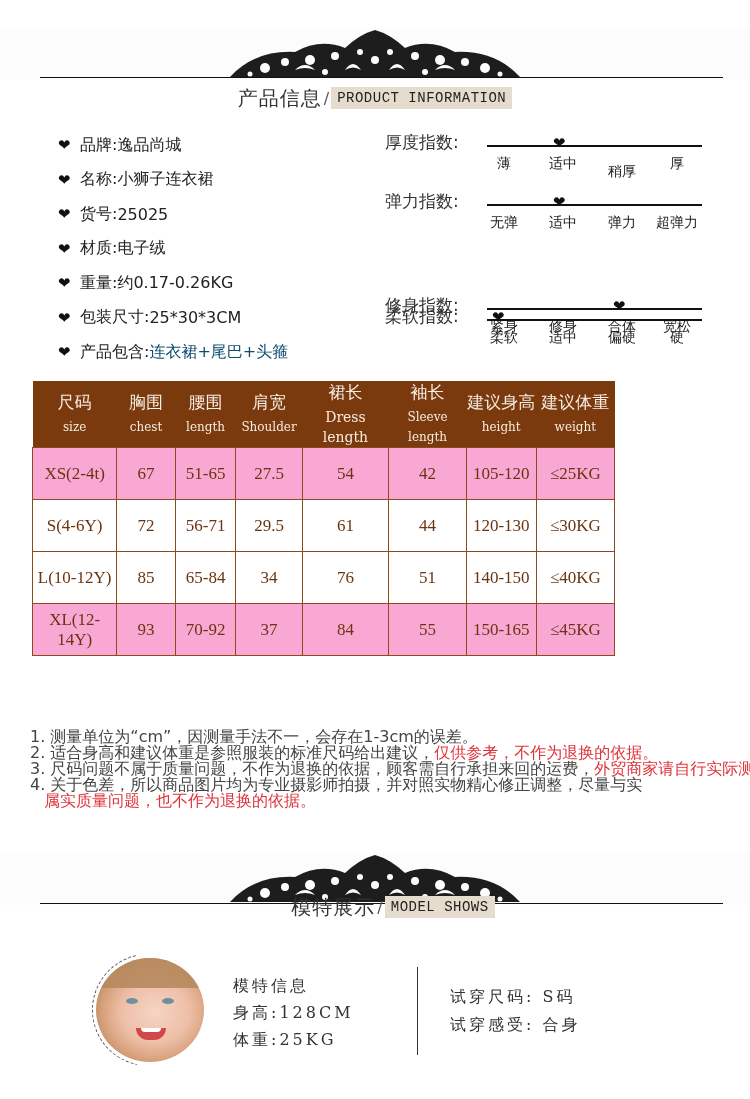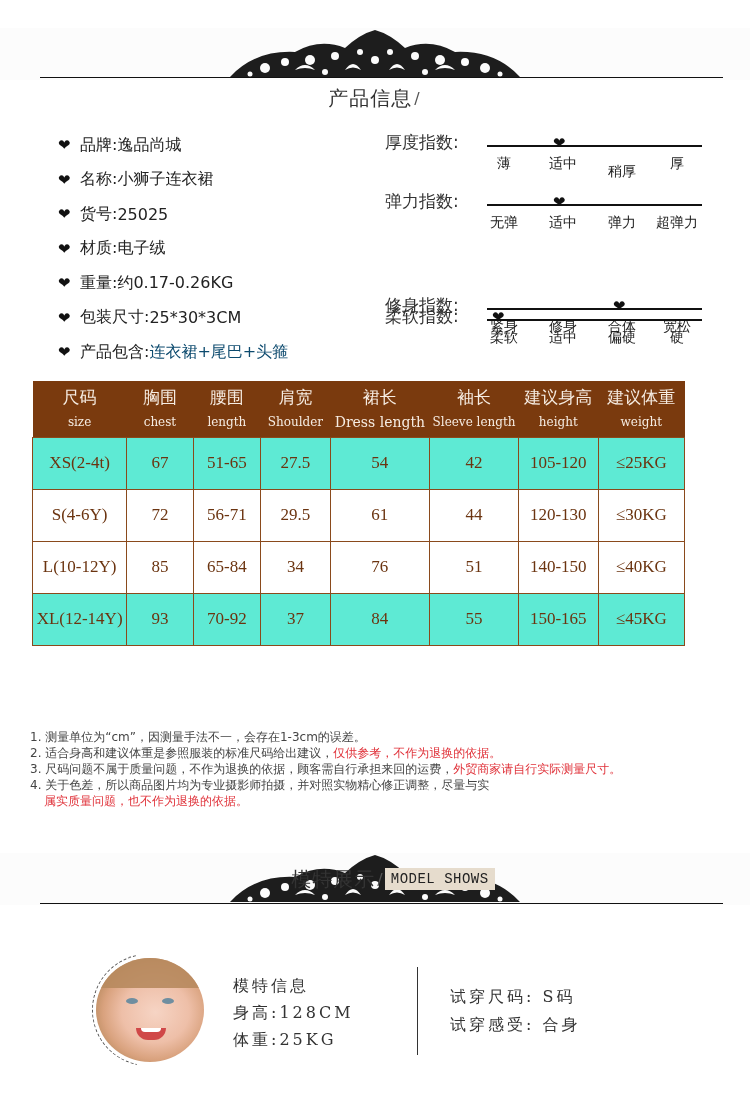--- a/index.html
+++ b/index.html
@@ -21,30 +21,30 @@
   .info-item .value.red { color: #0c4a6e; }
 
   
   .idx-block { position: absolute; left: 385px; width: 330px; height: 50px; }
   .idx-label { position: absolute; left: 0; top: 0; font-size: 17px; color: #333; }
   .idx-line { position: absolute; left: 102px; top: 14px; width: 215px; height: 1.5px; background: #111; }
   .idx-heart { position: absolute; top: 5px; font-size: 15px; color: #111; line-height: 1; }
   .idx-opt { position: absolute; top: 24px; font-size: 14px; color: #222; width: 60px; text-align: center; }
 
   
-  .size-table { position: absolute; left: 32px; top: 381px; width: 653px; border-collapse: collapse; border-radius: 25px; }
+  .size-table { position: absolute; left: 32px; top: 381px; width: 583px; border-collapse: collapse; border-radius: 25px; }
   .size-table th { background: #7a3a0e; color: #f6ece2; font-family: "DejaVu Serif", "Liberation Serif", serif; font-weight: normal; height: 56px; vertical-align: middle; padding: 0; }
   .size-table th .h-cn { display: block; font-size: 17px; line-height: 22px; }
   .size-table th .h-en { display: block; font-size: 12px; line-height: 20px; margin-top: 4px; }
   .size-table td { border: 1.5px solid #8a4a1c; color: #6b3410; font-family: "Liberation Serif", "DejaVu Serif", serif; font-size: 17px; text-align: center; height: 52px; padding: 0; }
-  .size-table tr.odd td { background: #5eead4; }
+  .size-table tr.odd td { background: #f9a8d4; }
   .size-table tr.even td { background: #ffffff; }
 
   
-  .notes { position: absolute; left: 30px; top: 729px; width: 705px; font-size: 12px; line-height: 16px; color: #444; }
+  .notes { position: absolute; left: 30px; top: 729px; width: 705px; font-size: 16px; line-height: 16px; color: #444; }
   .note-line { white-space: nowrap; }
   .note-line .red { color: #e0323a; }
   .note-indent { padding-left: 14px; }
 
   
   .avatar { position: absolute; left: 96px; top: 958px; width: 108px; height: 104px; border-radius: 50%;
     background: radial-gradient(ellipse at 55% 52%, #f6d4c4 0%, #eebfa8 40%, #d9a27e 62%, #b88a5e 78%, #e8e2dc 100%); overflow: hidden; }
   .avatar-dash { position: absolute; left: 92px; top: 954px; width: 112px; height: 112px; border-radius: 50%; border: 1.5px dashed #555; clip-path: inset(0 60% 0 0); }
   .face-eye { position: absolute; width: 12px; height: 6px; border-radius: 50%; background: #6f8ea0; top: 40px; }
   .face-mouth { position: absolute; left: 40px; top: 70px; width: 30px; height: 12px; border-radius: 0 0 15px 15px; background: #d04848; }
@@ -82,20 +82,21 @@
     <circle cx="100" cy="42" r="3"></circle>
       <circle cx="200" cy="42" r="3"></circle>
       <circle cx="25" cy="44" r="2.5"></circle>
       <circle cx="275" cy="44" r="2.5"></circle>
   </g>
 </svg>
 <div class="rule" style="top:77px;"></div>
 <div class="section-title" style="top:85px;height:26px;">
   <span class="cn">产品信息</span>
   <span class="slash">/</span>
+  <span class="en">PRODUCT INFORMATION</span>
 </div>
 
 <div class="info-list">
   <div class="info-item">
     <span class="heart">❤</span>
     <span>品牌:</span>
     <span class="value">逸品尚城</span>
   </div>
   <div class="info-item">
     <span class="heart">❤</span>
@@ -286,21 +287,21 @@
       <path d="M210 40 q10 -10 20 0 q-10 -4 -20 0z"></path>
     <path d="M120 40 q8 -12 16 0 q-8 -5 -16 0z"></path>
       <path d="M164 40 q8 -12 16 0 q-8 -5 -16 0z"></path>
     <circle cx="100" cy="42" r="3"></circle>
       <circle cx="200" cy="42" r="3"></circle>
       <circle cx="25" cy="44" r="2.5"></circle>
       <circle cx="275" cy="44" r="2.5"></circle>
   </g>
 </svg>
 <div class="rule" style="top:903px;"></div>
-<div class="section-title" style="top:866px;height:26px;padding-left:36px;">
+<div class="section-title" style="top:894px;height:26px;padding-left:36px;">
   <span class="cn">模特展示</span>
   <span class="slash">/</span>
   <span class="en">MODEL SHOWS</span>
 </div>
 
 <div class="avatar-dash"></div>
 <div class="avatar">
   <div class="face-hair"></div>
   <div class="face-eye" style="left:30px;"></div>
   <div class="face-eye" style="left:66px;"></div>

